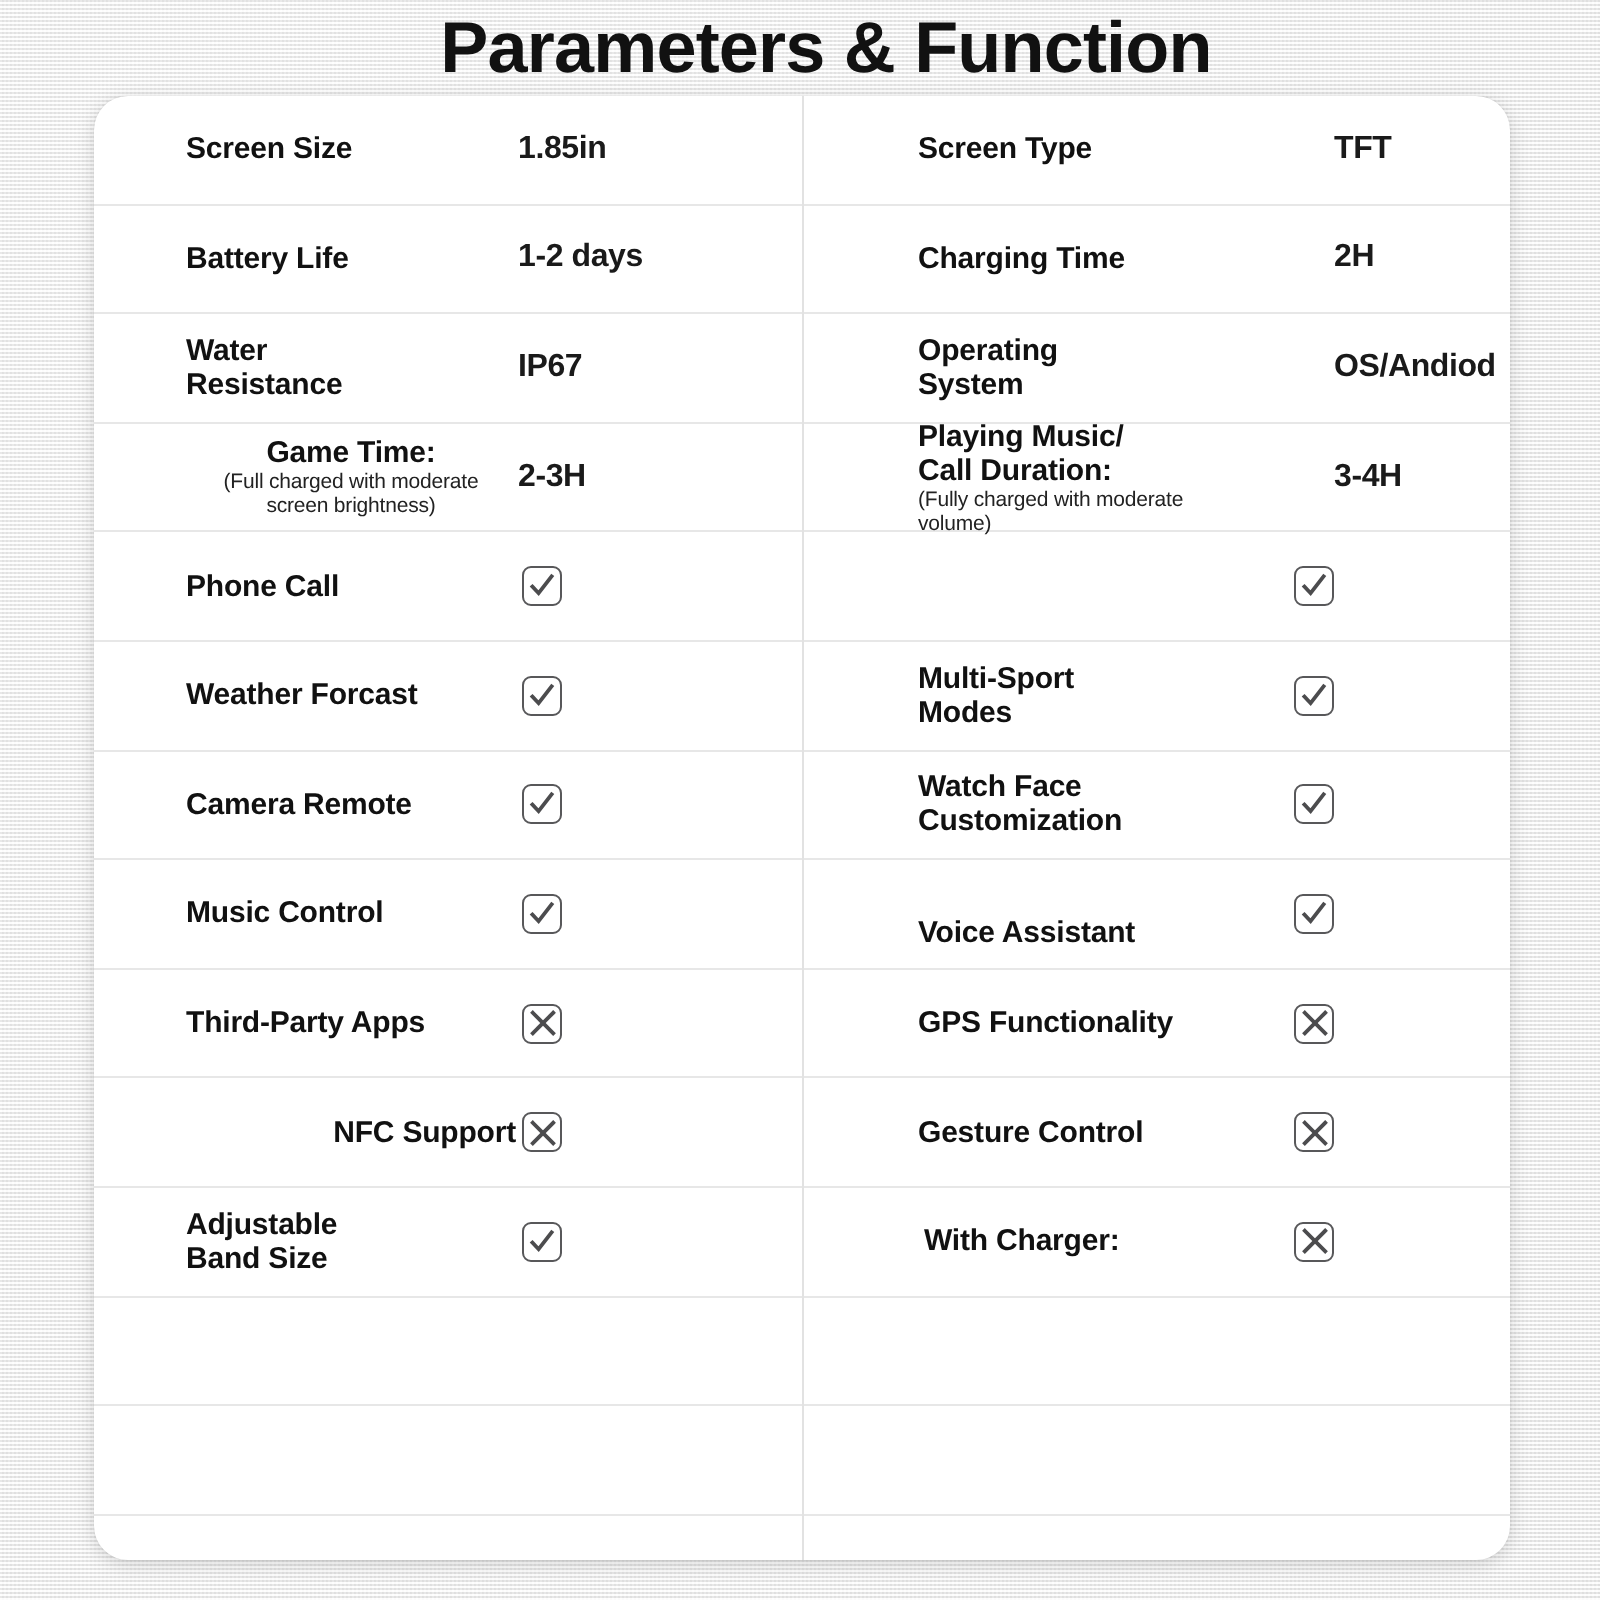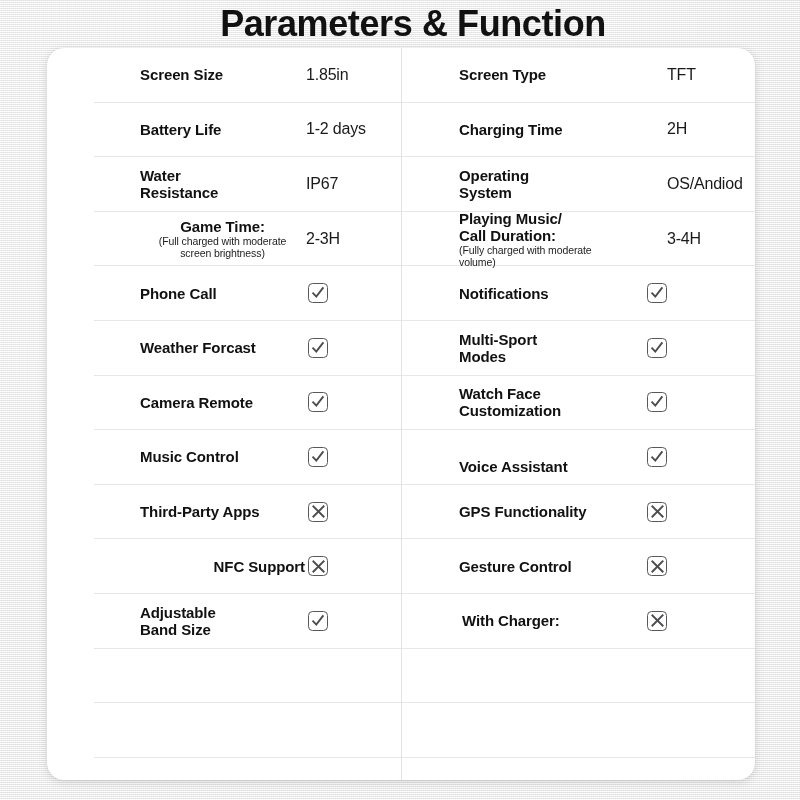--- a/index.html
+++ b/index.html
@@ -80,21 +80,21 @@
     background: #e2e2e2;
     z-index: 4;
   }
 
   .spec-column {
     position: absolute;
     top: 0;
     width: 354px;
     height: 732px;
   }
-  #left-column  { left: 0; padding-left: 47px; }
+  #left-column  { left: 0; }
   #right-column { left: 355px; width: 353px; }
 
   .spec-row {
     position: relative;
     box-sizing: border-box;
     width: 100%;
     height: 54.6px;
     border-bottom: 1px solid #e7e7e7;
     display: flex;
     align-items: center;
@@ -128,21 +128,21 @@
     line-height: 12px;
     letter-spacing: -0.1px;
     margin-top: 0px;
     white-space: pre-line;
   }
 
   .row-value {
     position: absolute;
     left: 212px;
     font-size: 16px;
-    font-weight: normal;
+    font-weight: bold;
     color: #1a1a1a;
     letter-spacing: -0.2px;
     line-height: 18px;
   }
   #right-column .row-value {
     left: 233px;
     margin-left: 32px;
   }
 
   
@@ -279,21 +279,20 @@
           <div class="row-label" style="white-space: pre-line;">Operating
 System</div>
           <div class="row-value">OS/Andiod</div>
         </div>
         <div class="spec-row">
           <div class="row-label" style="white-space: pre-line;">Playing Music/
 Call Duration:<span class="label-sub">(Fully charged with moderate volume)</span></div>
           <div class="row-value">3-4H</div>
         </div>
         <div class="spec-row">
-          <div class="row-label" style="white-space: pre-line;">Notifications</div>
           <div class="mark-box">
             <svg width="14" height="14" viewBox="0 0 14 14" aria-hidden="true">
               <path d="M2.2 7.3 L5.3 10.6 L11.8 2.2"></path>
             </svg>
           </div>
         </div>
         <div class="spec-row">
           <div class="row-label" style="white-space: pre-line;">Multi-Sport
 Modes</div>
           <div class="mark-box">

